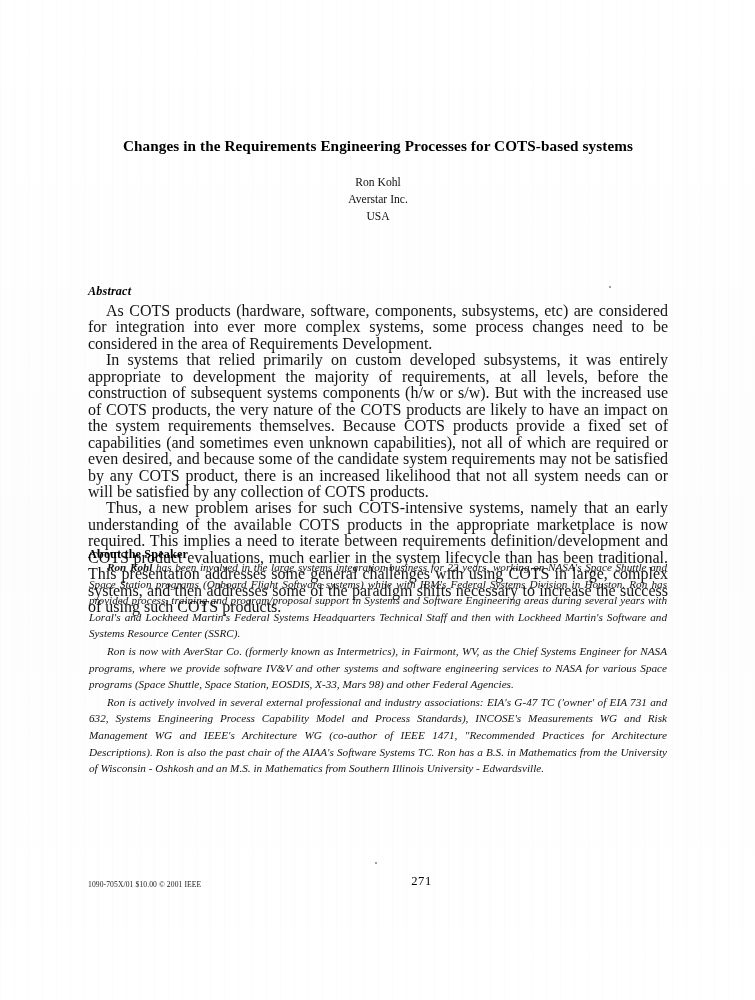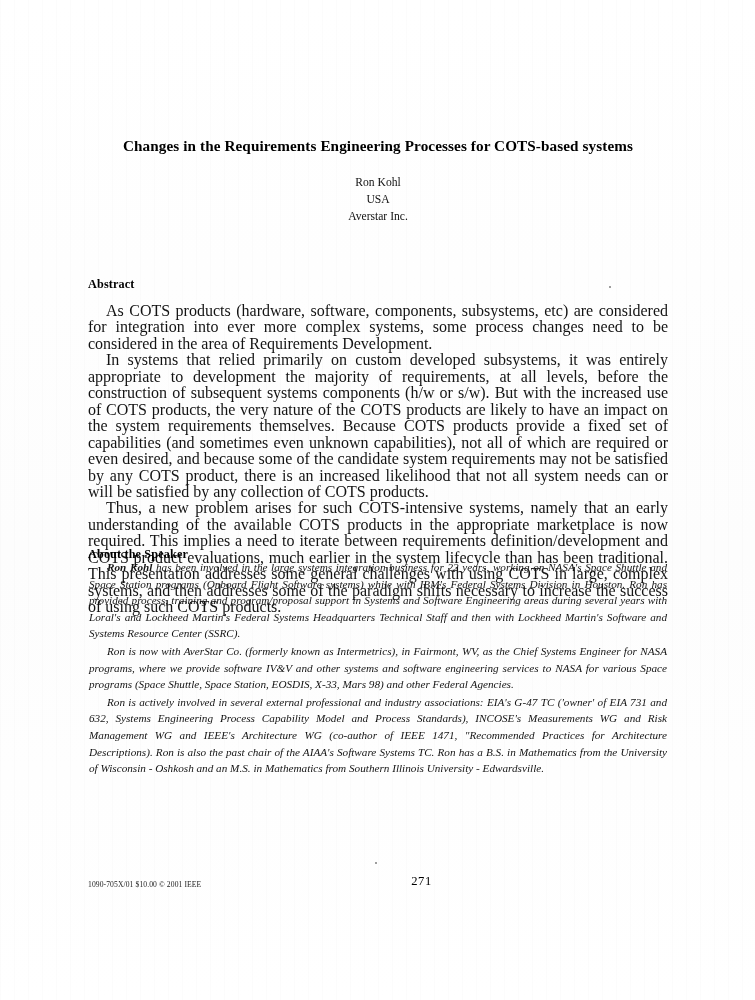--- a/index.html
+++ b/index.html
@@ -67,21 +67,21 @@
   }
   .author-block div { white-space: nowrap; }
 
   
   .section-heading {
     font-size: 12.2px;
     font-weight: bold;
     color: #000;
     letter-spacing: 0.15px;
   }
-  #abstract-heading { position: absolute; top: 267px; left: 0; }
+  #abstract-heading { position: absolute; top: 274px; left: 0; font-style: italic; }
   #speaker-heading  { position: absolute; top: 531px; left: 0; margin-top: 16px; }
 
   
   .speck {
     position: absolute;
     width: 2px; height: 2px;
     background: #666;
     border-radius: 50%;
     opacity: .85;
   }
@@ -153,22 +153,22 @@
 </head>
 <body>
 
 <div class="page">
   <div class="content">
 
     <h1 class="doc-title">Changes in the Requirements Engineering Processes for COTS-based systems</h1>
 
     <div class="author-block">
       <div>Ron Kohl</div>
+      <div>Averstar Inc.</div>
       <div>USA</div>
-      <div>Averstar Inc.</div>
     </div>
 
     <h2 id="abstract-heading" class="section-heading">Abstract</h2>
     <span class="speck" style="top:286px; left:521px;"></span>
 
     <div class="abstract-body">
       <p>As COTS products (hardware, software, components, subsystems, etc) are considered for integration into ever more complex systems, some process changes need to be considered in the area of Requirements Development.</p>
       <p>In systems that relied primarily on custom developed subsystems, it was entirely appropriate to development the majority of requirements, at all levels, before the construction of subsequent systems components (h/w or s/w). But with the increased use of COTS products, the very nature of the COTS products are likely to have an impact on the system requirements themselves. Because COTS products provide a fixed set of capabilities (and sometimes even unknown capabilities), not all of which are required or even desired, and because some of the candidate system requirements may not be satisfied by any COTS product, there is an increased likelihood that not all system needs can or will be satisfied by any collection of COTS products.</p>
       <p>Thus, a new problem arises for such COTS-intensive systems, namely that an early understanding of the available COTS products in the appropriate marketplace is now required. This implies a need to iterate between requirements definition/development and COTS product evaluations, much earlier in the system lifecycle than has been traditional. This presentation addresses some general challenges with using COTS in large, complex systems, and then addresses some of the paradigm shifts necessary to increase the success of using such COTS products.</p>
     </div>

